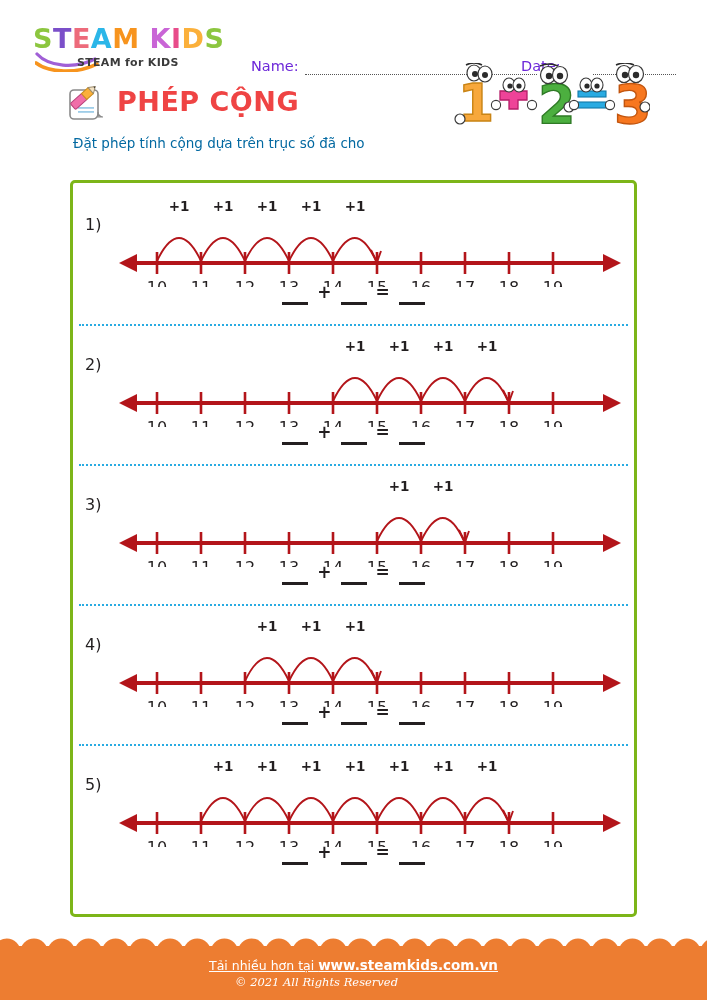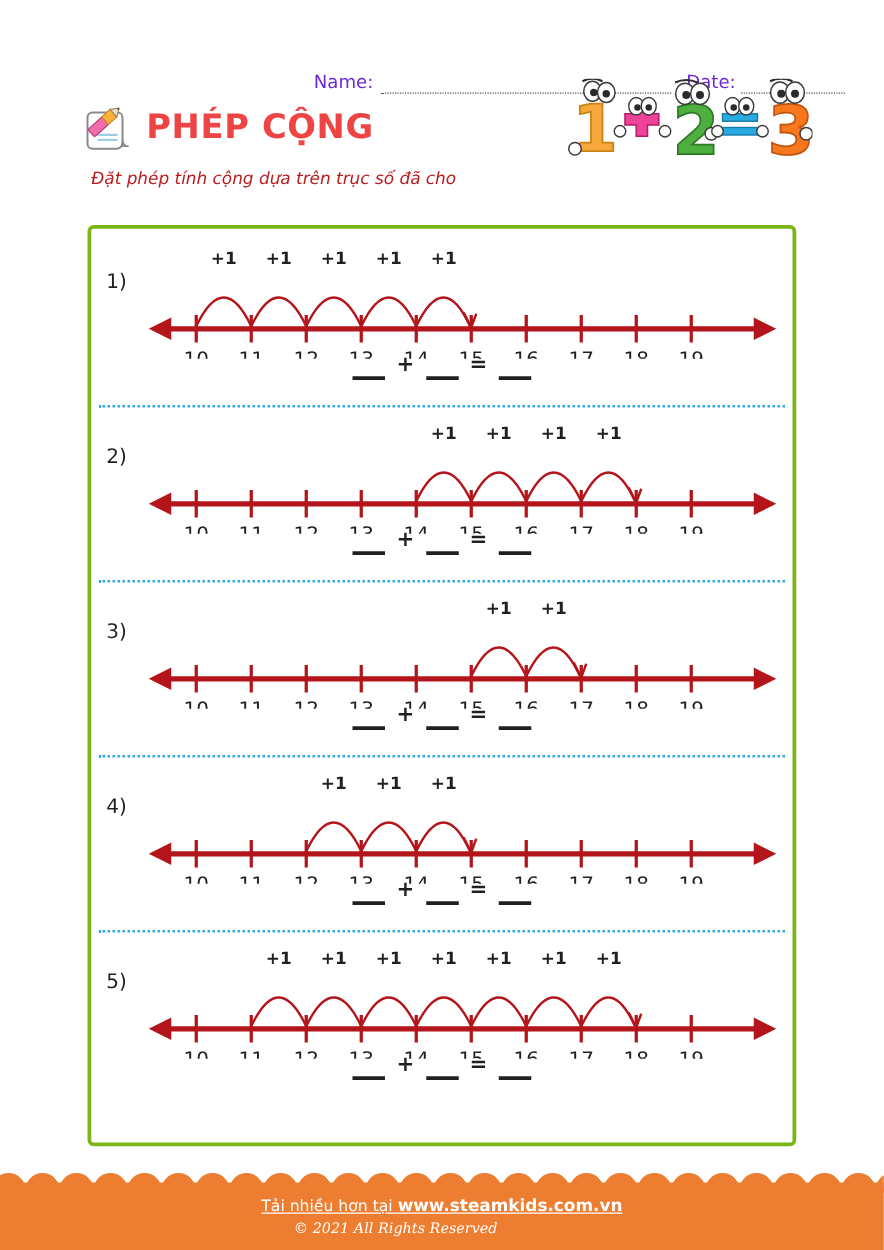--- a/index.html
+++ b/index.html
@@ -75,21 +75,21 @@
     color: #6d28d9;
     white-space: nowrap;
   }
   .field-rule {
     position: absolute;
     height: 0;
     border-bottom: 1.5px dotted #555;
   }
   #name-label { left: 251px; top: 36px; }
   #name-rule  { left: 305px; top: 52px; width: 232px; }
-  #date-label { left: 549px; top: 36px; }
+  #date-label { left: 521px; top: 36px; }
   #date-rule  { left: 593px; top: 52px; width: 83px; }
 
   
   #title-row {
     position: absolute;
     left: 62px;
     top: 80px;
     height: 46px;
   }
   #pencil-icon {
@@ -109,23 +109,22 @@
     letter-spacing: 0.5px;
     color: #ef4444;
     white-space: nowrap;
   }
   #page-subtitle {
     position: absolute;
     left: 73px;
     top: 135px;
     font-family: "DejaVu Sans", sans-serif;
     font-size: 13.5px;
-    color: #b91c1c;
+    color: #0369a1;
     white-space: nowrap;
-    font-style: italic;
   }
 
   #numbers-art {
     position: absolute;
     left: 452px;
     top: 63px;
     width: 198px;
     height: 70px;
   }
 
@@ -244,20 +243,28 @@
     font-family: "DejaVu Serif", serif;
     font-style: italic;
     font-size: 11.5px;
   }
 </style>
 </head>
 <body>
 
 <div id="header">
 
+  <div id="logo-block">
+    <div id="logo-word"><span class="lgS">S</span><span class="lgT">T</span><span class="lgE">E</span><span class="lgA">A</span><span class="lgM">M</span><span>&nbsp;</span><span class="lgK">K</span><span class="lgI">I</span><span class="lgD">D</span><span class="lgD2">S</span></div>
+    <svg id="logo-swoosh" viewBox="0 0 66 22">
+      <path d="M2 4 C14 17, 40 19, 60 9" stroke="#A05FD6" stroke-width="3.2" fill="none" stroke-linecap="round"></path>
+      <path d="M1 13 C14 23, 42 24, 62 14" stroke="#F7941E" stroke-width="3.6" fill="none" stroke-linecap="round"></path>
+    </svg>
+    <div id="logo-tag">STEAM for KIDS</div>
+  </div>
 
   <div class="field-label" id="name-label">Name:</div>
   <div class="field-rule" id="name-rule"></div>
   <div class="field-label" id="date-label">Date:</div>
   <div class="field-rule" id="date-rule"></div>
 </div>
 
 <div id="title-row">
   <svg id="pencil-icon" viewBox="0 0 46 42">
     <path d="M12 8 h20 a4 4 0 0 1 4 4 v20 a5 5 0 0 1 -5 5 h-19 a4 4 0 0 1 -4 -4 v-21 a4 4 0 0 1 4 -4 z" fill="#ffffff" stroke="#8a8a8a" stroke-width="1.6"></path>

